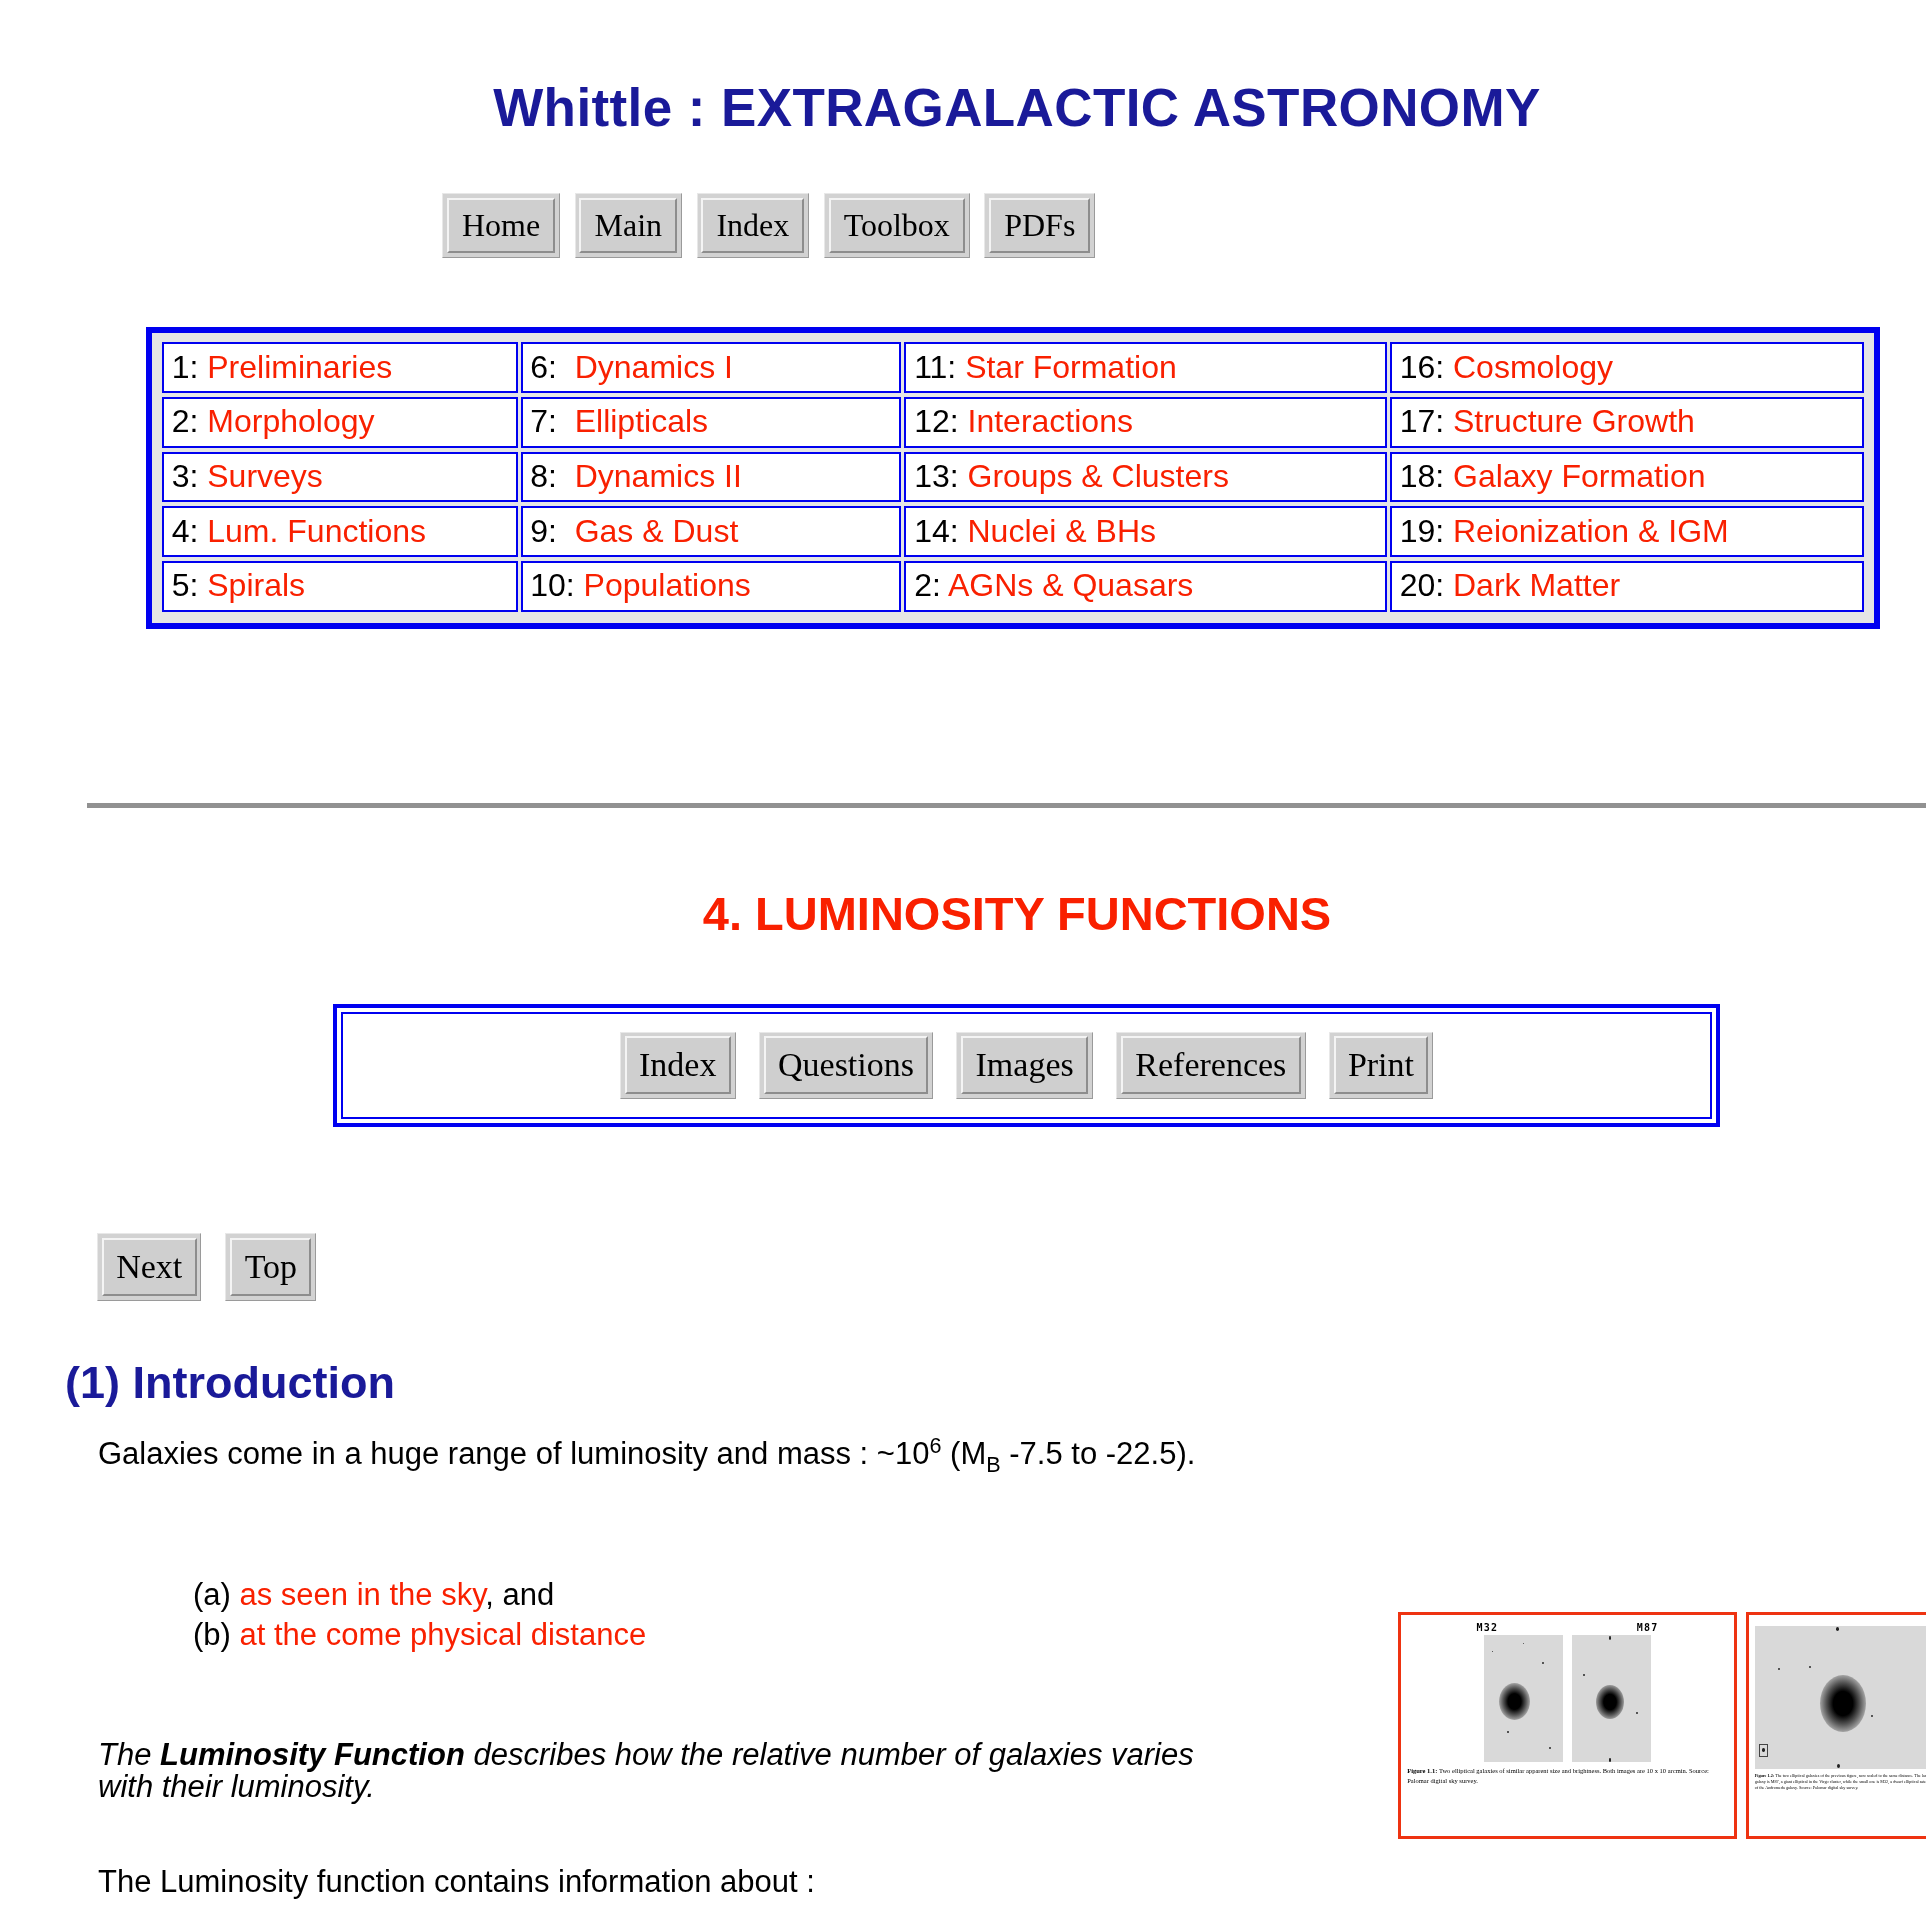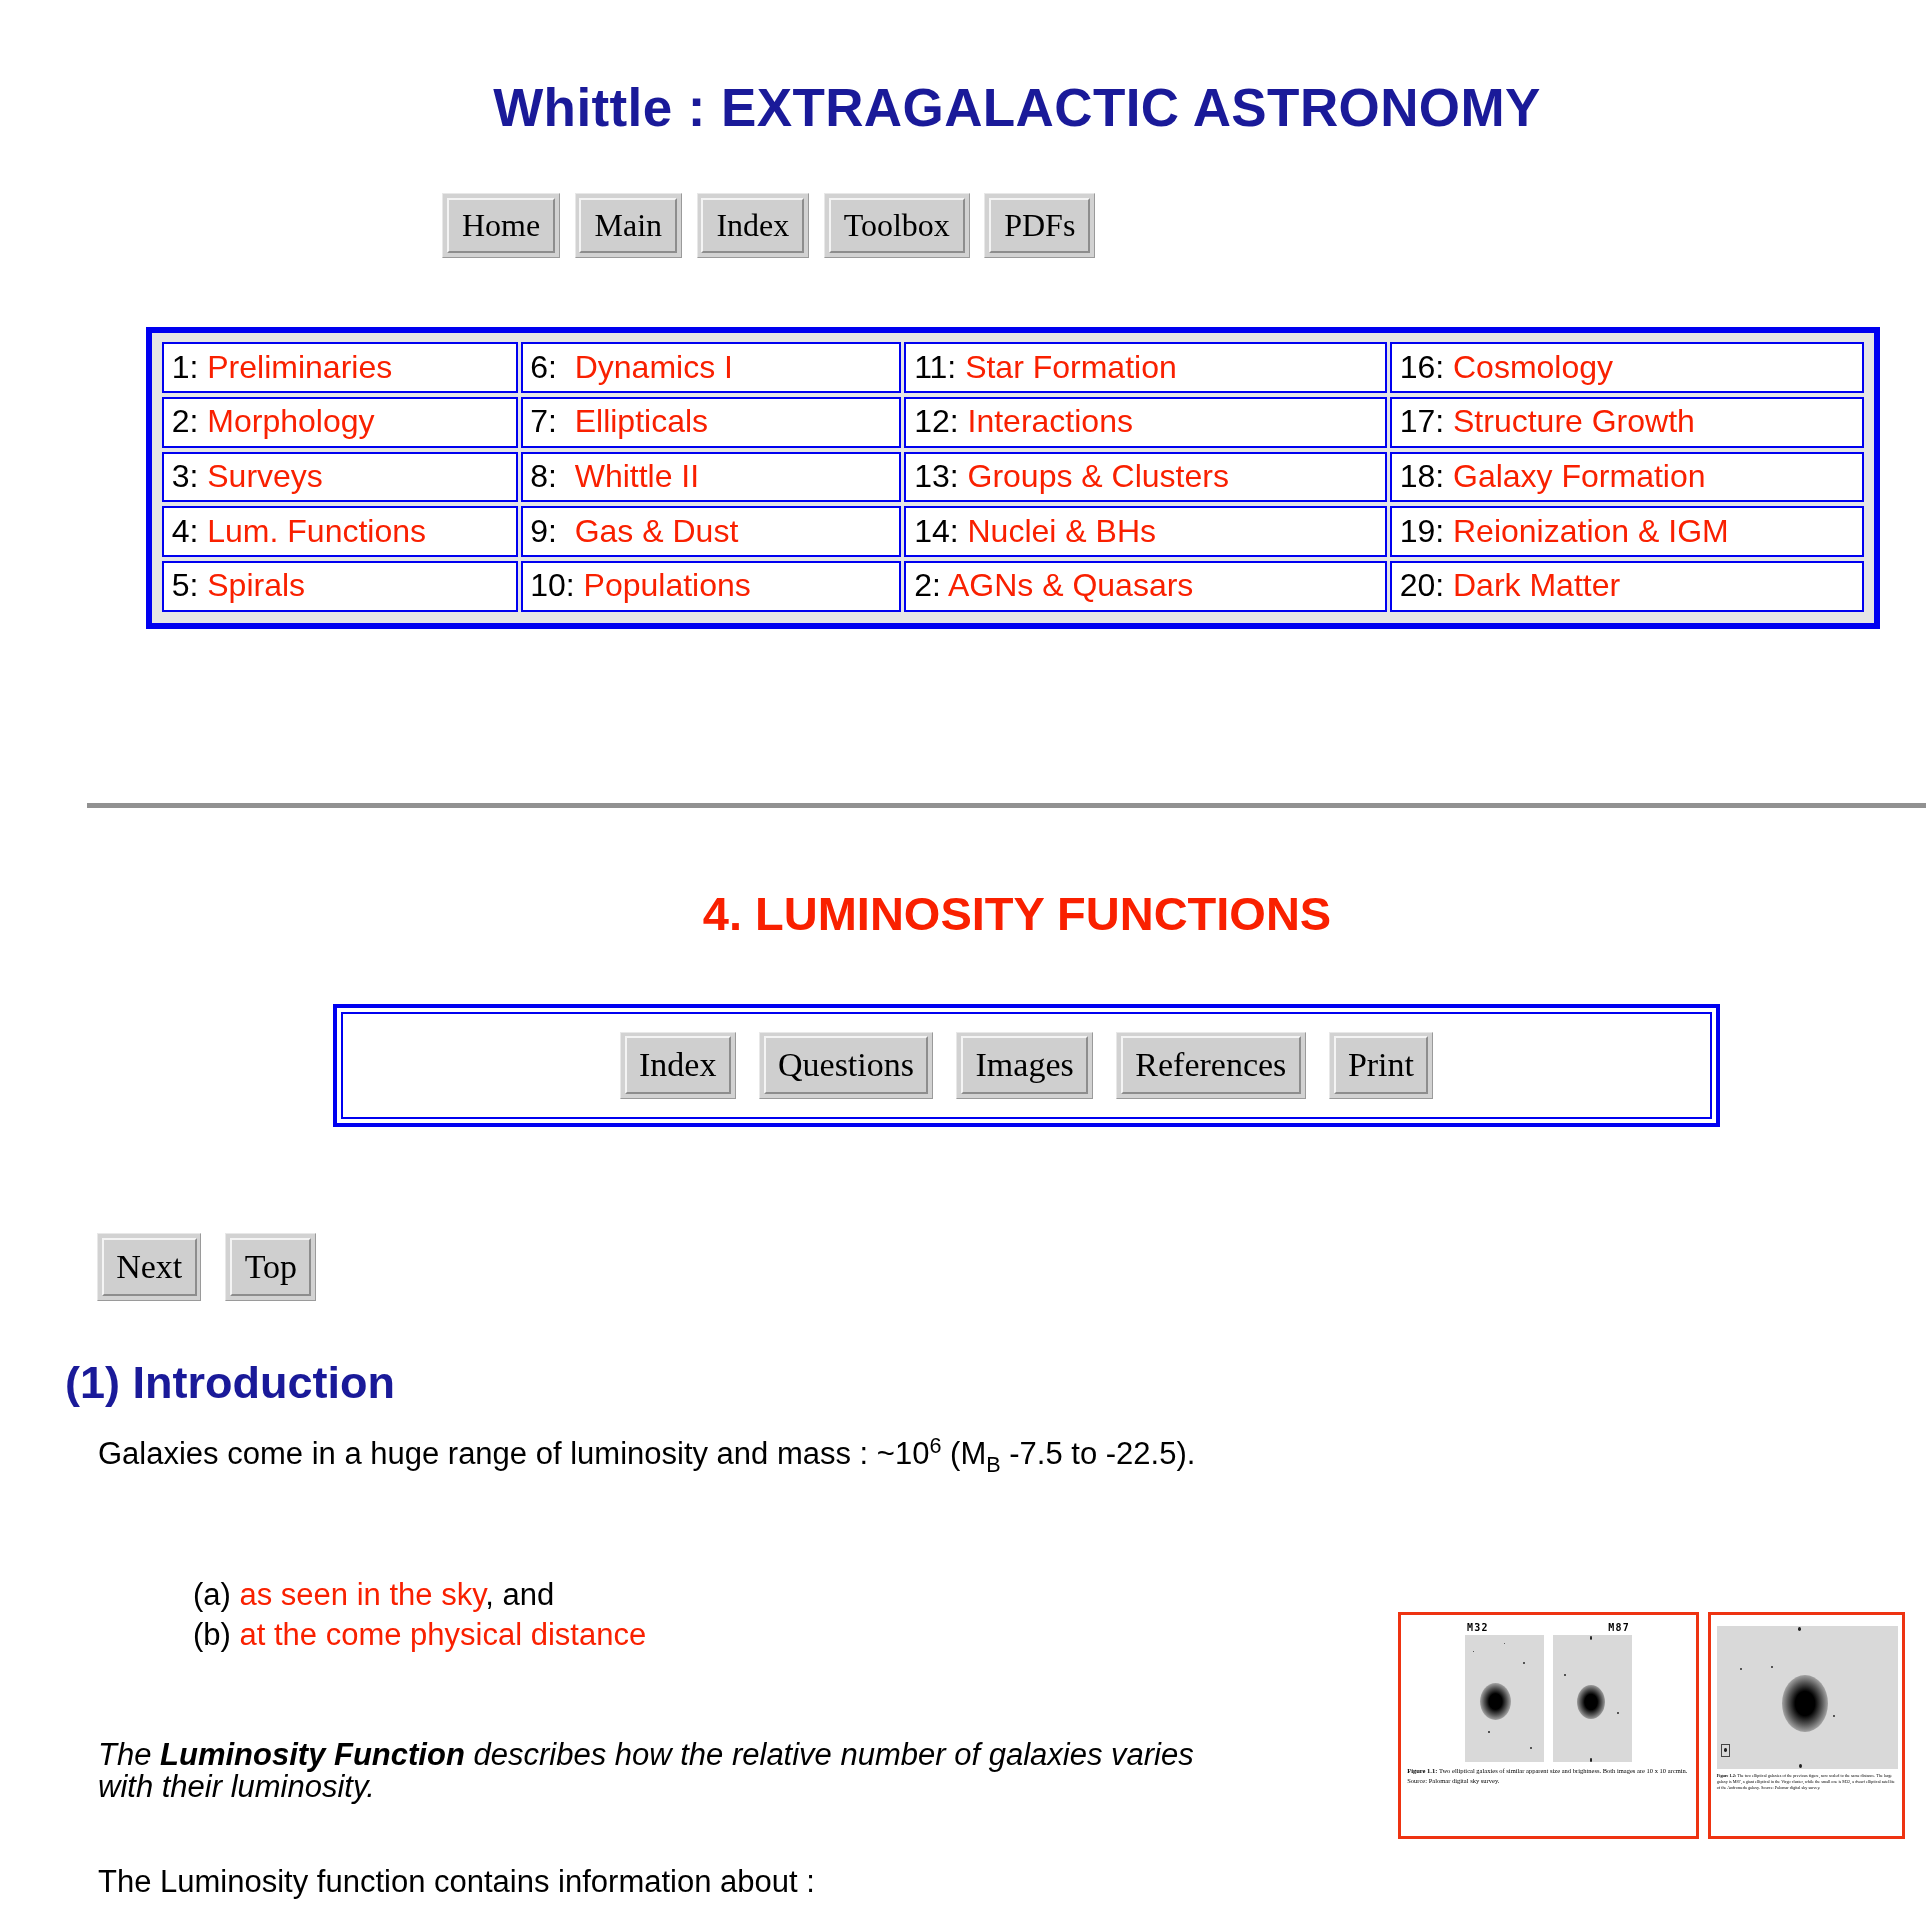--- a/index.html
+++ b/index.html
@@ -206,21 +206,21 @@
     left: 1398px;
     display: flex;
     gap: 8.5px;
   }
   .figpanel {
     border: 3.5px solid #ee3311;
     background: #ffffff;
     box-sizing: border-box;
     padding: 5.4px 6.2px;
   }
-  #fig1 { width: 301px; height: 227px; }
+  #fig1 { width: 339px; height: 227px; }
   #fig2 { width: 197px; height: 227px; }
 
   .fig-labels {
     display: flex;
     justify-content: space-around;
     font-family: "DejaVu Sans Mono", monospace;
     font-size: 10px;
     font-weight: bold;
     letter-spacing: 1.2px;
     margin: 1.5px 0 2.3px 0;
@@ -285,21 +285,21 @@
         <td class="c4"><span class="ch-num">16</span><span class="ch-sep">:</span> <span class="ch-name">Cosmology</span></td>
       </tr>
       <tr>
         <td class="c1"><span class="ch-num">2</span><span class="ch-sep">:</span> <span class="ch-name">Morphology</span></td>
         <td class="c2"><span class="ch-num">7</span><span class="ch-sep">:</span>&nbsp; <span class="ch-name">Ellipticals</span></td>
         <td class="c3"><span class="ch-num">12</span><span class="ch-sep">:</span> <span class="ch-name">Interactions</span></td>
         <td class="c4"><span class="ch-num">17</span><span class="ch-sep">:</span> <span class="ch-name">Structure Growth</span></td>
       </tr>
       <tr>
         <td class="c1"><span class="ch-num">3</span><span class="ch-sep">:</span> <span class="ch-name">Surveys</span></td>
-        <td class="c2"><span class="ch-num">8</span><span class="ch-sep">:</span>&nbsp; <span class="ch-name">Whittle II</span></td>
+        <td class="c2"><span class="ch-num">8</span><span class="ch-sep">:</span>&nbsp; <span class="ch-name">Dynamics II</span></td>
         <td class="c3"><span class="ch-num">13</span><span class="ch-sep">:</span> <span class="ch-name">Groups &amp; Clusters</span></td>
         <td class="c4"><span class="ch-num">18</span><span class="ch-sep">:</span> <span class="ch-name">Galaxy Formation</span></td>
       </tr>
       <tr>
         <td class="c1"><span class="ch-num">4</span><span class="ch-sep">:</span> <span class="ch-name">Lum. Functions</span></td>
         <td class="c2"><span class="ch-num">9</span><span class="ch-sep">:</span>&nbsp; <span class="ch-name">Gas &amp; Dust</span></td>
         <td class="c3"><span class="ch-num">14</span><span class="ch-sep">:</span> <span class="ch-name">Nuclei &amp; BHs</span></td>
         <td class="c4"><span class="ch-num">19</span><span class="ch-sep">:</span> <span class="ch-name">Reionization &amp; IGM</span></td>
       </tr>
       <tr>

